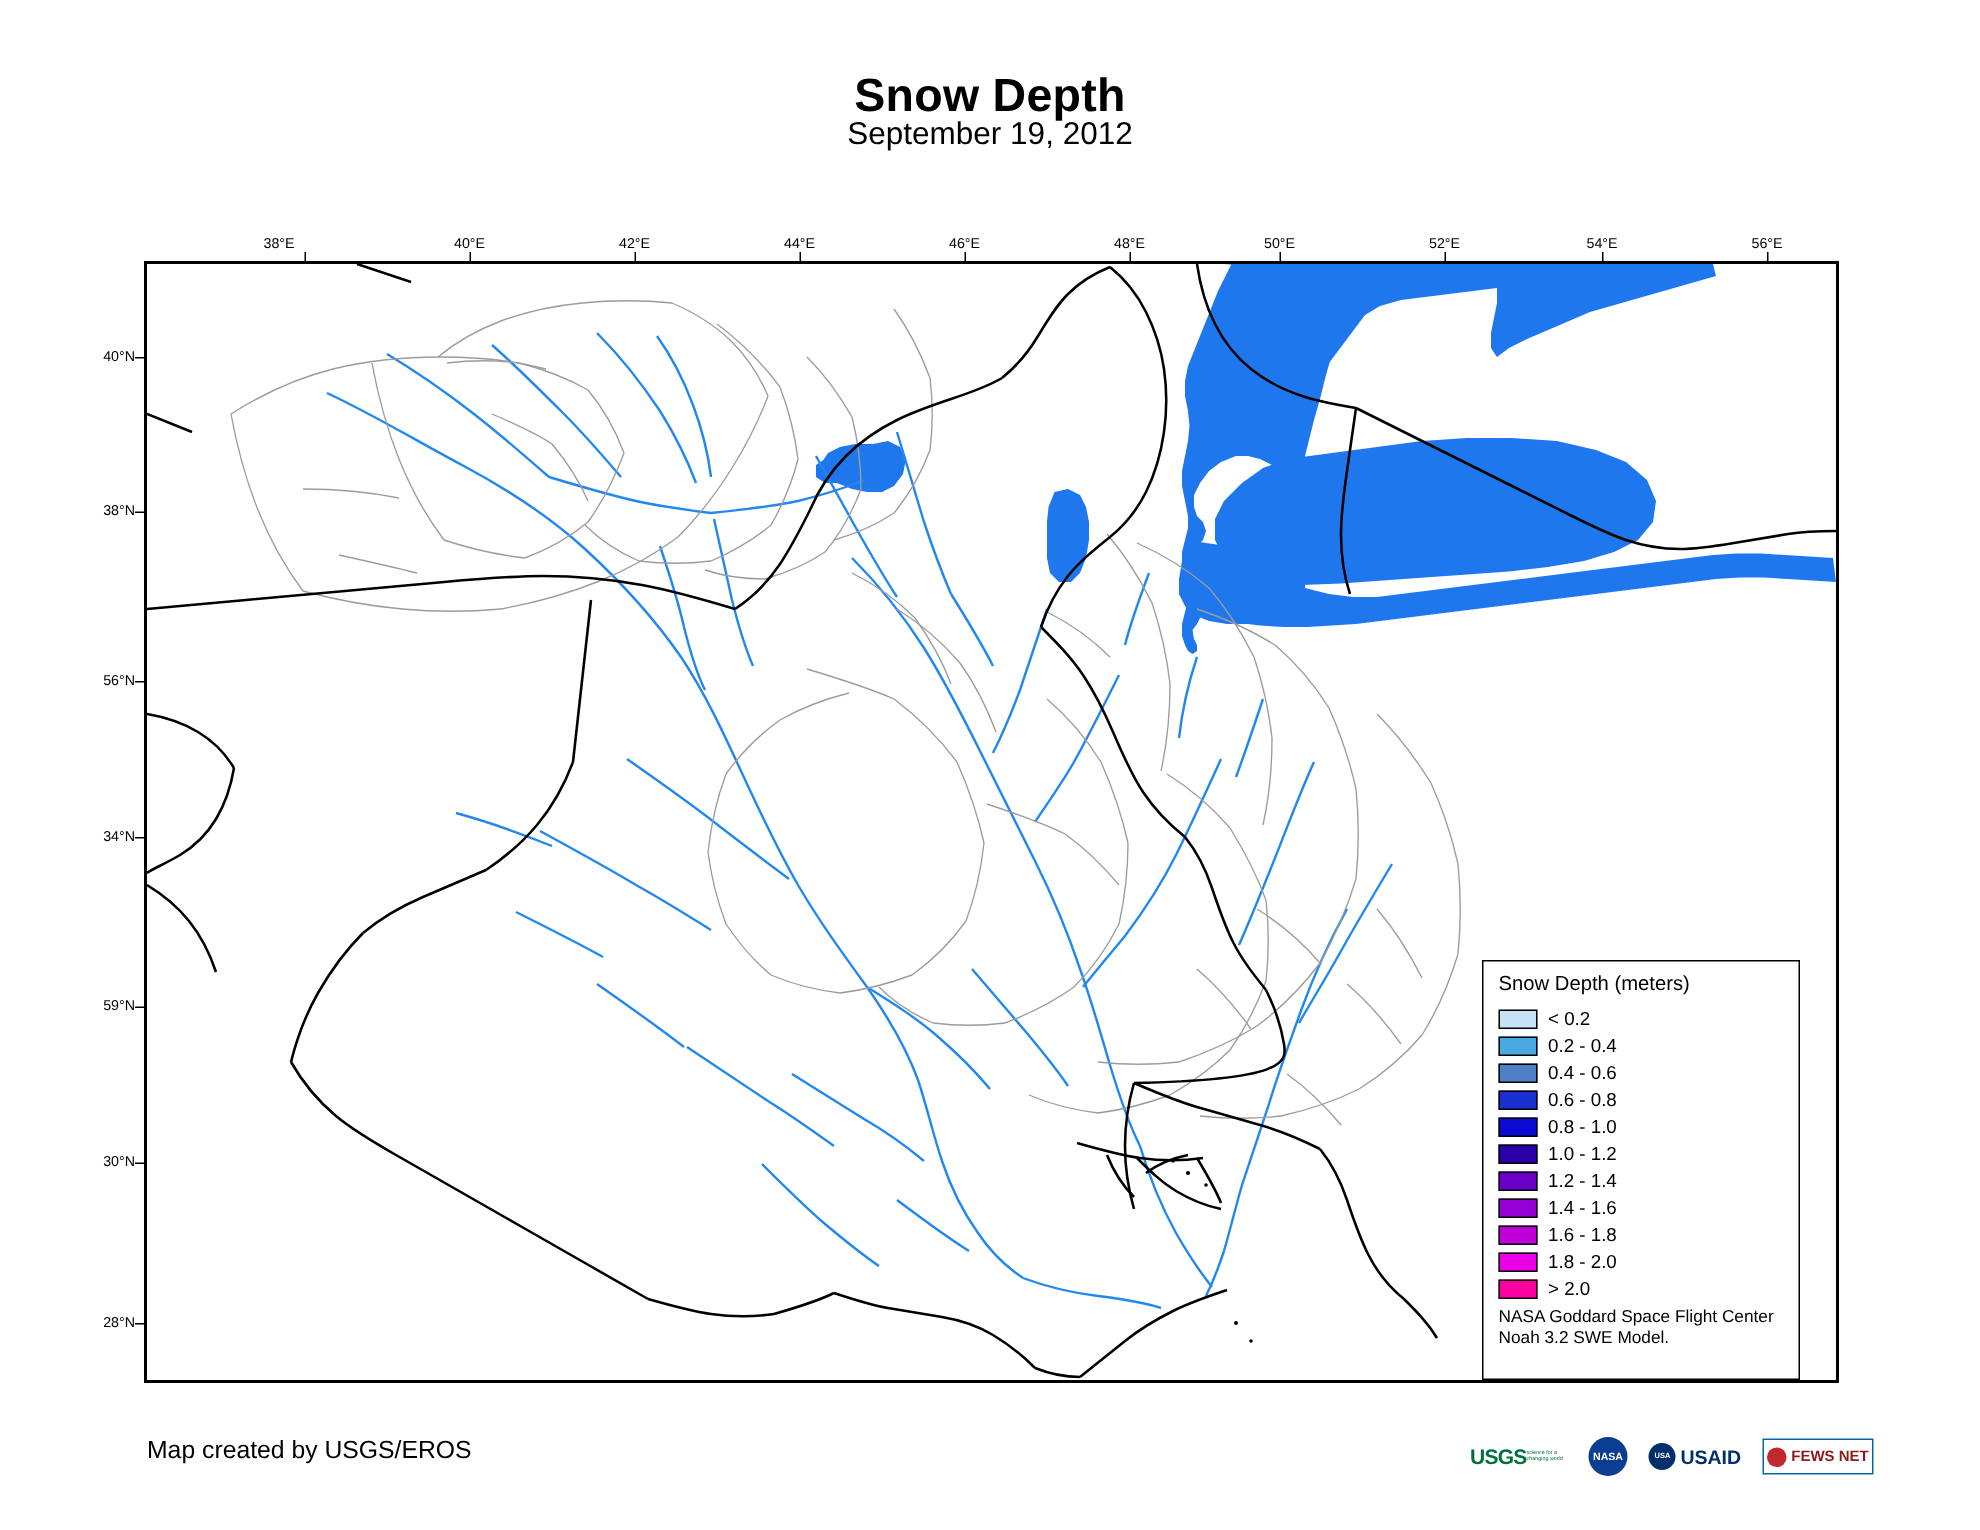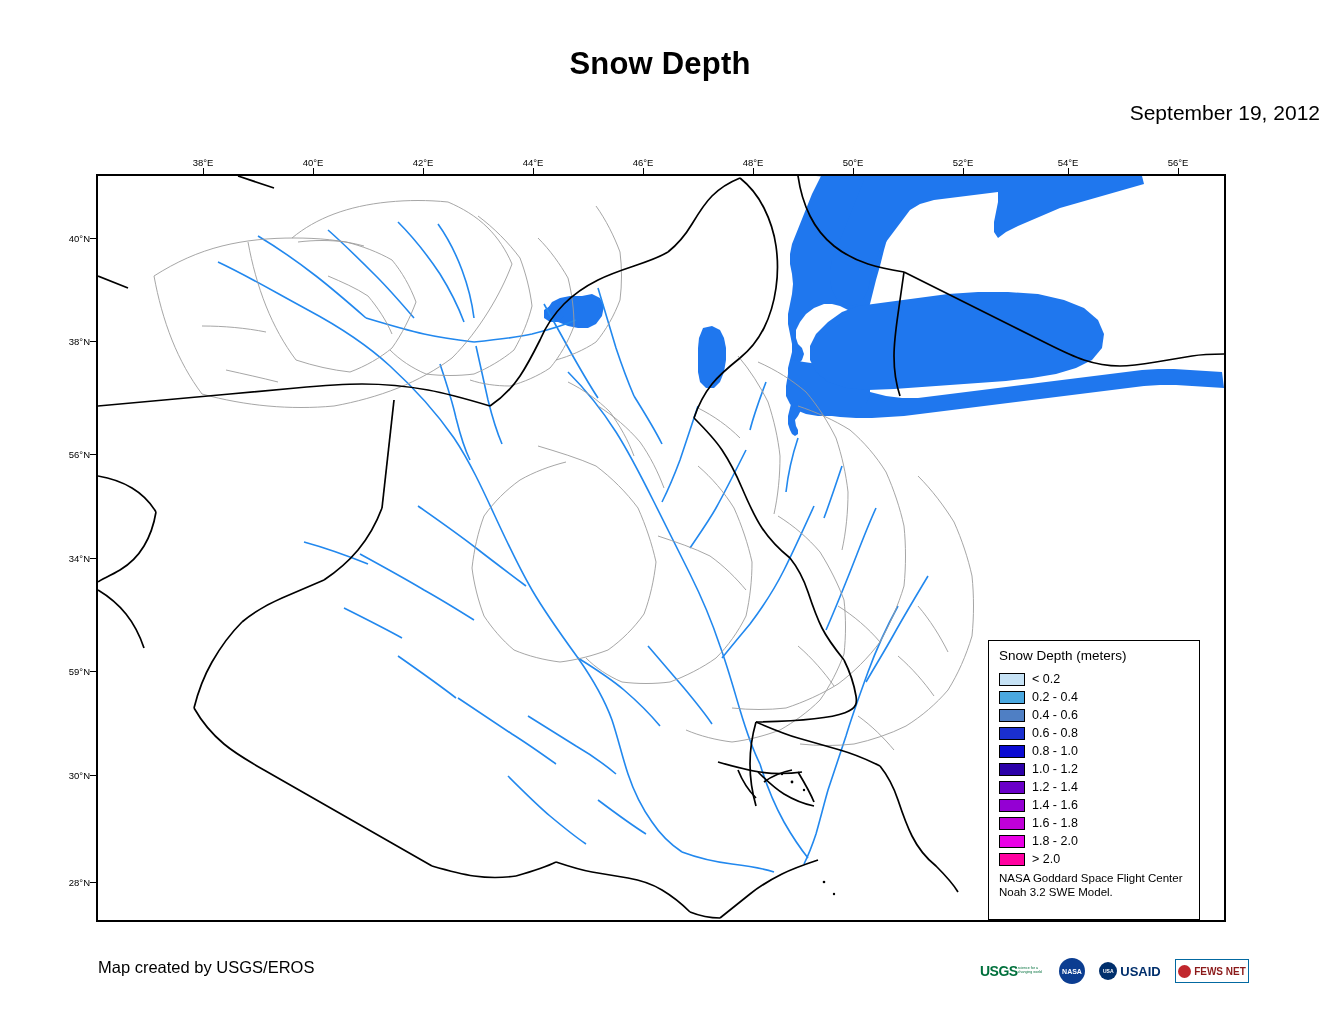--- a/index.html
+++ b/index.html
@@ -20,24 +20,24 @@
     top: 46px;
     left: 0;
     width: 1320px;
     text-align: center;
     font-size: 31px;
     font-weight: bold;
     letter-spacing: 0.2px;
   }
   .subtitle {
     position: absolute;
-    top: 101px;
+    top: 78px;
     left: 0;
     width: 1320px;
-    text-align: right;
+    text-align: center;
     font-size: 21px;
     font-weight: normal;
   }
   
   #map-frame {
     position: absolute;
     left: 96px;
     top: 174px;
     width: 1130px;
     height: 748px;
@@ -175,21 +175,21 @@
     background: #c1272d;
   }
 </style>
 </head>
 <body>
 
 <div class="title">Snow Depth</div>
 <div class="subtitle">September 19, 2012</div>
 
 <div>
-  <div class="tick-lon" style="left:203px; top:157px;text-align:center;">38°E</div>
+  <div class="tick-lon" style="left:186px; top:157px;text-align:center;">38°E</div>
   <div class="tick-lon" style="left:313px; top:157px;">40°E</div>
   <div class="tick-lon" style="left:423px; top:157px;">42°E</div>
   <div class="tick-lon" style="left:533px; top:157px;">44°E</div>
   <div class="tick-lon" style="left:643px; top:157px;">46°E</div>
   <div class="tick-lon" style="left:753px; top:157px;">48°E</div>
   <div class="tick-lon" style="left:853px; top:157px;">50°E</div>
   <div class="tick-lon" style="left:963px; top:157px;">52°E</div>
   <div class="tick-lon" style="left:1068px; top:157px;">54°E</div>
   <div class="tick-lon" style="left:1178px; top:157px;">56°E</div>
 

